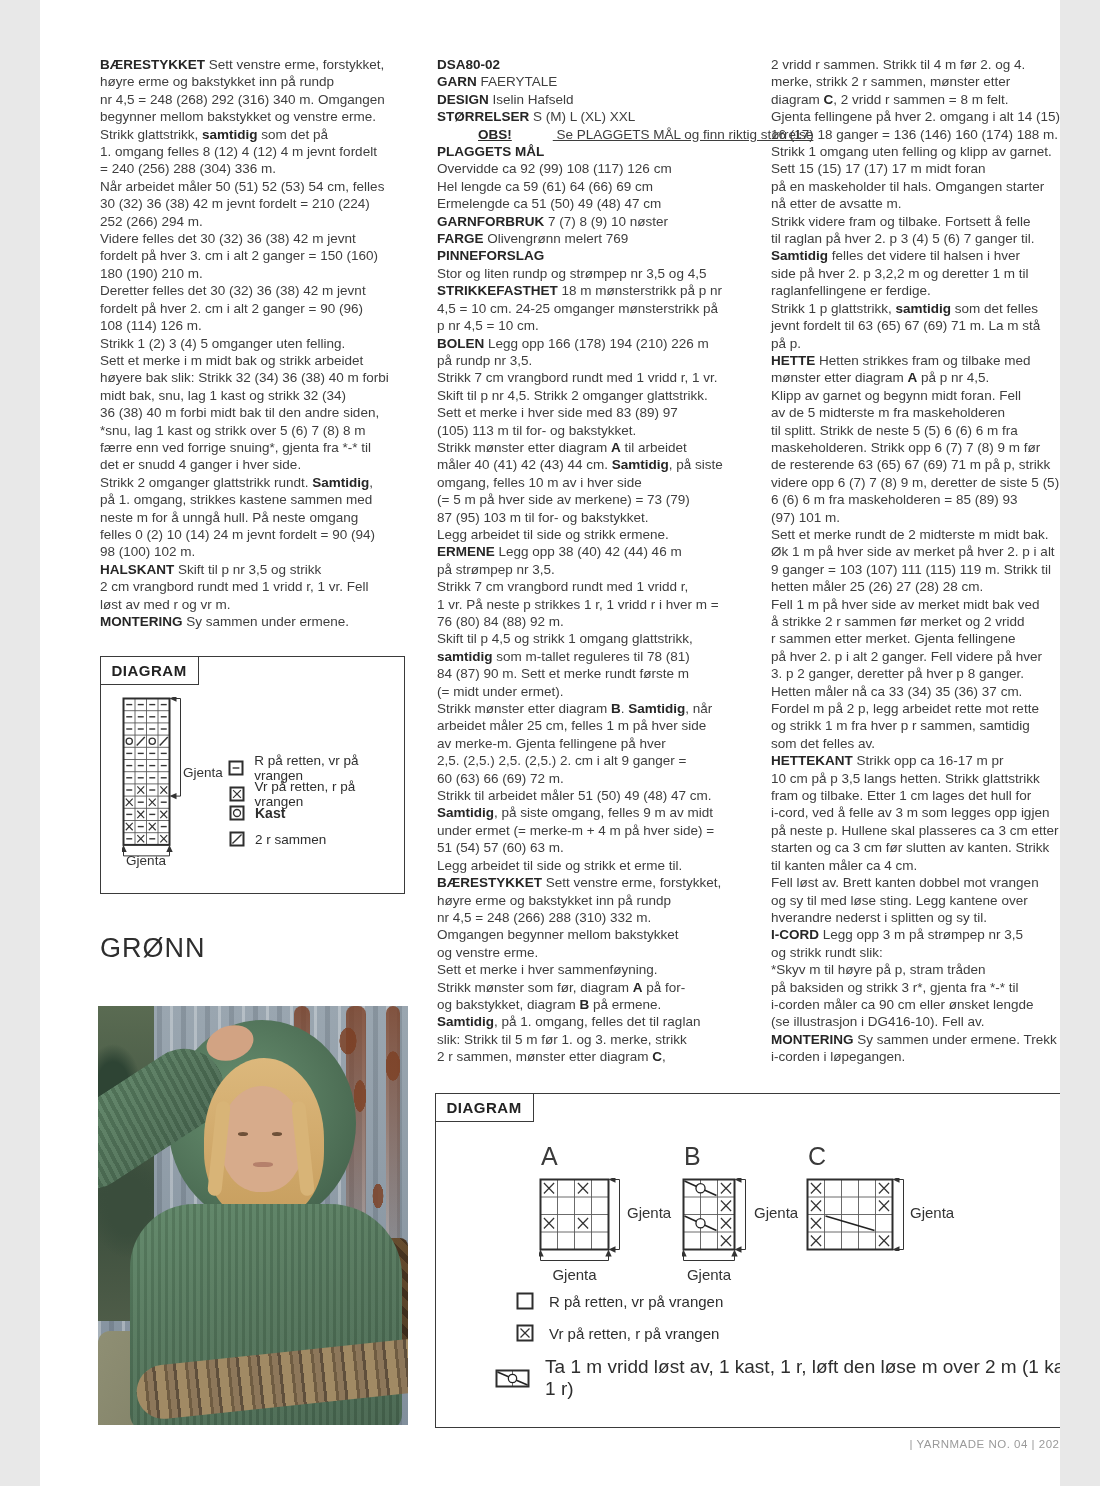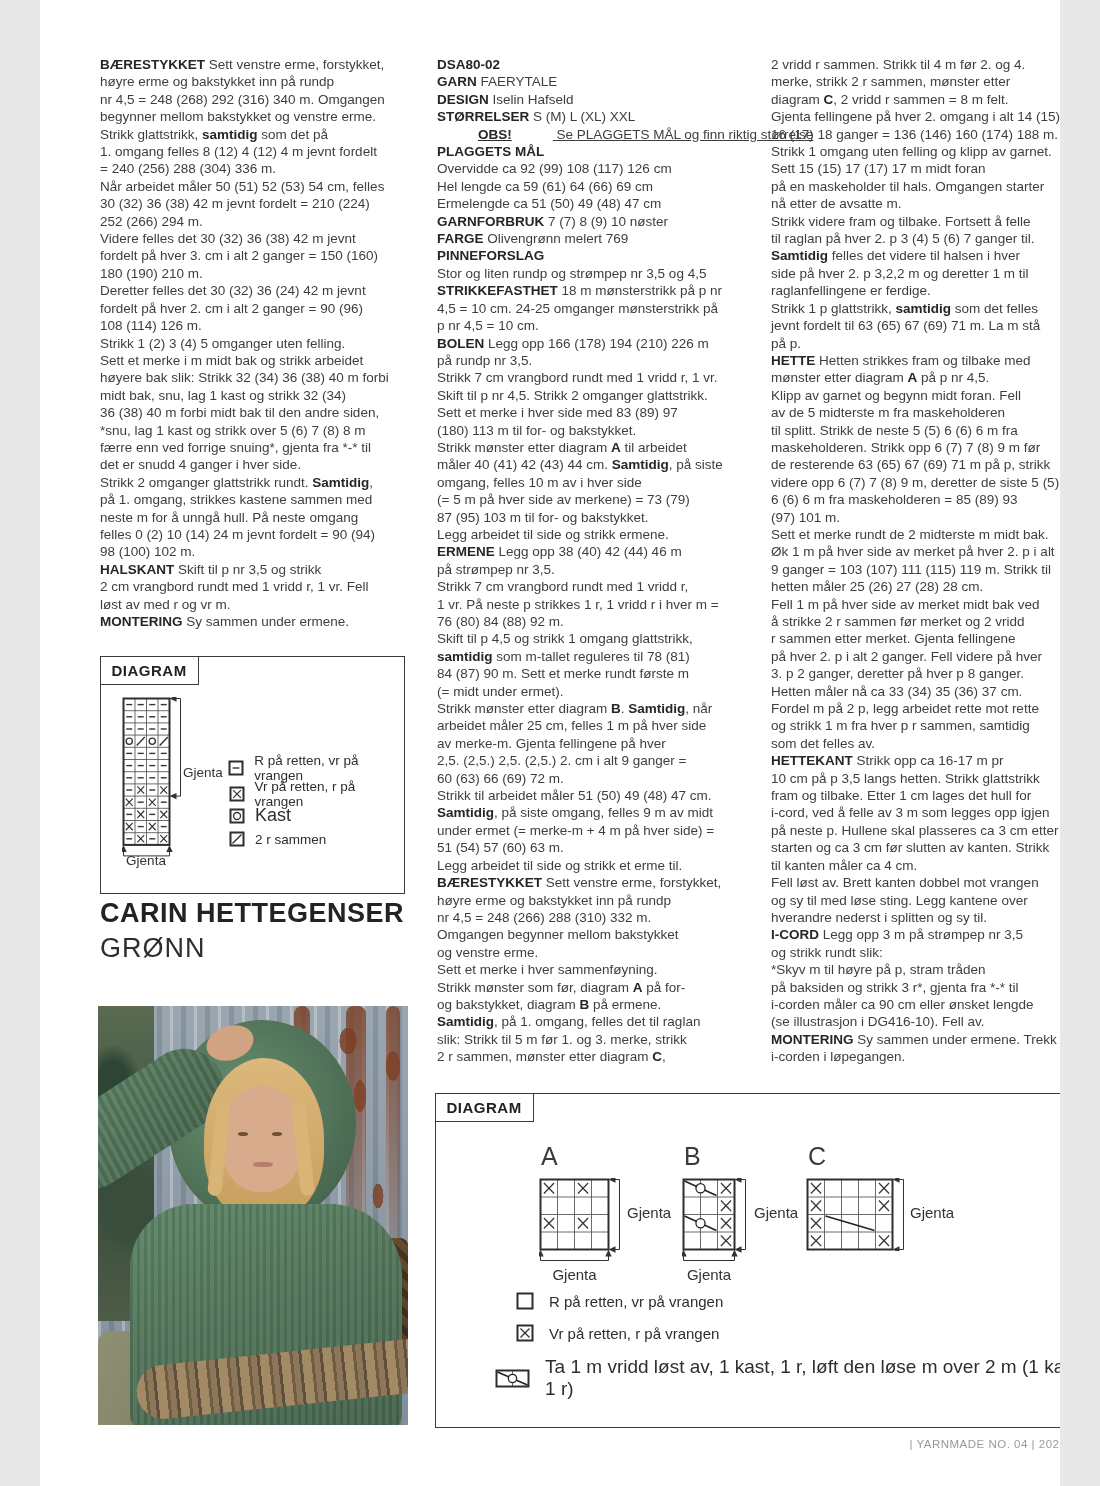--- a/index.html
+++ b/index.html
@@ -87,21 +87,21 @@
       <div class="tline"><span>begynner mellom bakstykket og venstre erme.</span></div>
       <div class="tline"><span>Strikk glattstrikk, </span><span class="b">samtidig</span><span> som det på</span></div>
       <div class="tline"><span>1. omgang felles 8 (12) 4 (12) 4 m jevnt fordelt</span></div>
       <div class="tline"><span>= 240 (256) 288 (304) 336 m.</span></div>
       <div class="tline"><span>Når arbeidet måler 50 (51) 52 (53) 54 cm, felles</span></div>
       <div class="tline"><span>30 (32) 36 (38) 42 m jevnt fordelt = 210 (224)</span></div>
       <div class="tline"><span>252 (266) 294 m.</span></div>
       <div class="tline"><span>Videre felles det 30 (32) 36 (38) 42 m jevnt</span></div>
       <div class="tline"><span>fordelt på hver 3. cm i alt 2 ganger = 150 (160)</span></div>
       <div class="tline"><span>180 (190) 210 m.</span></div>
-      <div class="tline"><span>Deretter felles det 30 (32) 36 (24) 42 m jevnt</span></div>
+      <div class="tline"><span>Deretter felles det 30 (32) 36 (38) 42 m jevnt</span></div>
       <div class="tline"><span>fordelt på hver 2. cm i alt 2 ganger = 90 (96)</span></div>
       <div class="tline"><span>108 (114) 126 m.</span></div>
       <div class="tline"><span>Strikk 1 (2) 3 (4) 5 omganger uten felling.</span></div>
       <div class="tline"><span>Sett et merke i m midt bak og strikk arbeidet</span></div>
       <div class="tline"><span>høyere bak slik: Strikk 32 (34) 36 (38) 40 m forbi</span></div>
       <div class="tline"><span>midt bak, snu, lag 1 kast og strikk 32 (34)</span></div>
       <div class="tline"><span>36 (38) 40 m forbi midt bak til den andre siden,</span></div>
       <div class="tline"><span>*snu, lag 1 kast og strikk over 5 (6) 7 (8) 8 m</span></div>
       <div class="tline"><span>færre enn ved forrige snuing*, gjenta fra *-* til</span></div>
       <div class="tline"><span>det er snudd 4 ganger i hver side.</span></div>
@@ -130,21 +130,21 @@
       <div class="tline"><span class="b">PINNEFORSLAG</span></div>
       <div class="tline"><span>Stor og liten rundp og strømpep nr 3,5 og 4,5</span></div>
       <div class="tline"><span class="b">STRIKKEFASTHET</span><span> 18 m mønsterstrikk på p nr</span></div>
       <div class="tline"><span>4,5 = 10 cm. 24-25 omganger mønsterstrikk på</span></div>
       <div class="tline"><span>p nr 4,5 = 10 cm.</span></div>
       <div class="tline"><span class="b">BOLEN</span><span> Legg opp 166 (178) 194 (210) 226 m</span></div>
       <div class="tline"><span>på rundp nr 3,5.</span></div>
       <div class="tline"><span>Strikk 7 cm vrangbord rundt med 1 vridd r, 1 vr.</span></div>
       <div class="tline"><span>Skift til p nr 4,5. Strikk 2 omganger glattstrikk.</span></div>
       <div class="tline"><span>Sett et merke i hver side med 83 (89) 97</span></div>
-      <div class="tline"><span>(180) 113 m til for- og bakstykket.</span></div>
+      <div class="tline"><span>(105) 113 m til for- og bakstykket.</span></div>
       <div class="tline"><span>Strikk mønster etter diagram </span><span class="b">A</span><span> til arbeidet</span></div>
       <div class="tline"><span>måler 40 (41) 42 (43) 44 cm. </span><span class="b">Samtidig</span><span>, på siste</span></div>
       <div class="tline"><span>omgang, felles 10 m av i hver side</span></div>
       <div class="tline"><span>(= 5 m på hver side av merkene) = 73 (79)</span></div>
       <div class="tline"><span>87 (95) 103 m til for- og bakstykket.</span></div>
       <div class="tline"><span>Legg arbeidet til side og strikk ermene.</span></div>
       <div class="tline"><span class="b">ERMENE</span><span> Legg opp 38 (40) 42 (44) 46 m</span></div>
       <div class="tline"><span>på strømpep nr 3,5.</span></div>
       <div class="tline"><span>Strikk 7 cm vrangbord rundt med 1 vridd r,</span></div>
       <div class="tline"><span>1 vr. På neste p strikkes 1 r, 1 vridd r i hver m =</span></div>
@@ -341,34 +341,33 @@
         </span>
       <span class="legend-text" style="font-size:13.5px;">Vr på retten, r på vrangen</span>
     </div>
     <div class="legend-row" style="left:126px;top:148px;">
       <span class="legend-sym" style="width:18px;margin-right:10px;">
           <svg width="16" height="16">
             <rect x="1.5" y="1.5" width="13" height="13" fill="none" stroke="#2e2e2e" stroke-width="2"></rect>
             <circle cx="8" cy="8" r="3.5100000000000002" fill="none" stroke="#333" stroke-width="1.3"></circle>
           </svg>
         </span>
-      <span class="legend-text" style="font-size:18px;">Kast</span>
+      <span class="legend-text" style="font-size:14px;font-weight:bold;">Kast</span>
     </div>
     <div class="legend-row" style="left:126px;top:174px;">
       <span class="legend-sym" style="width:18px;margin-right:10px;">
           <svg width="16" height="16">
             <rect x="1.5" y="1.5" width="13" height="13" fill="none" stroke="#2e2e2e" stroke-width="2"></rect>
             <line x1="3.45" y1="12.549999999999999" x2="12.549999999999999" y2="3.45" stroke="#333" stroke-width="1.4"></line>
           </svg>
         </span>
       <span class="legend-text" style="font-size:13.5px;">2 r sammen</span>
     </div>
   </div>
 
-  <div class="title1">CARIN HETTEGENSER</div>
   <div class="title2">GRØNN</div>
 
   <div class="photo">
     <div class="wall"></div>
     <div class="rust"></div>
     <div class="streak" style="left:196px;top:0;width:16px;height:260px;"></div>
     <div class="streak" style="left:248px;top:0;width:20px;height:330px;"></div>
     <div class="streak" style="left:288px;top:0;width:14px;height:300px;"></div>
     <div class="foliage"></div>
     <div class="chair-back"></div>

